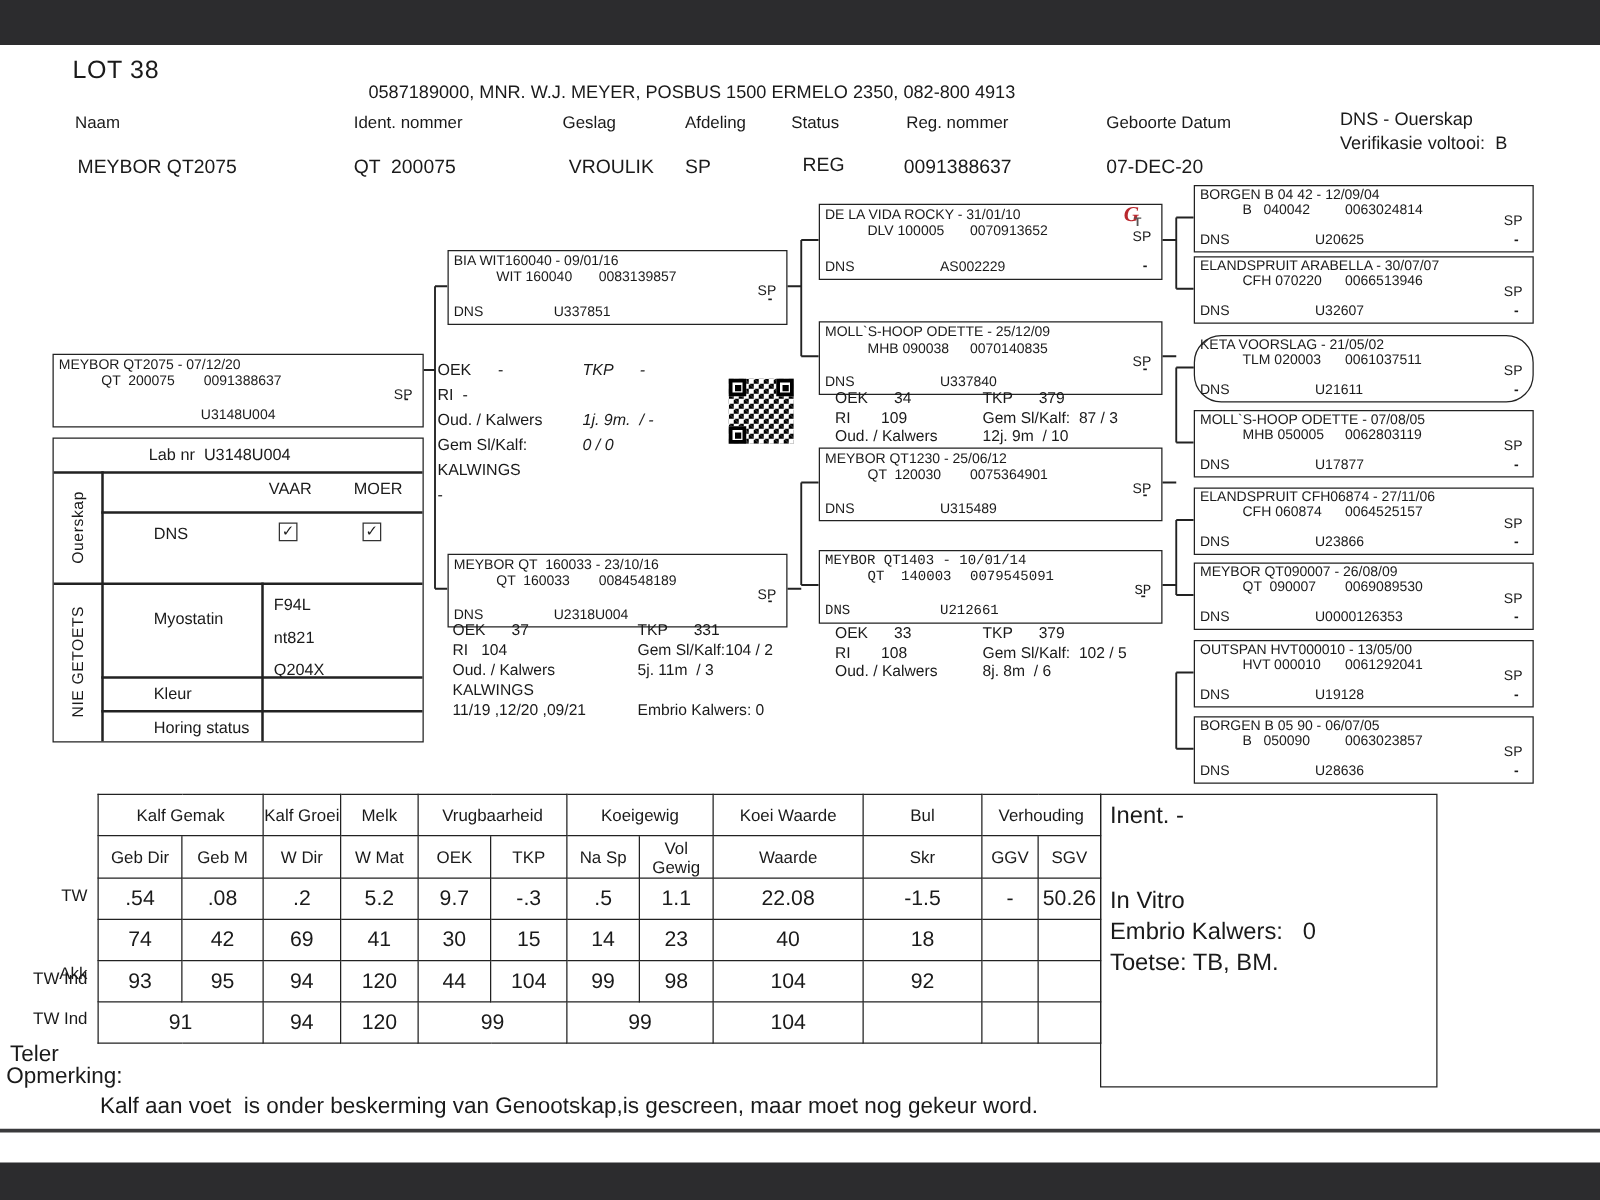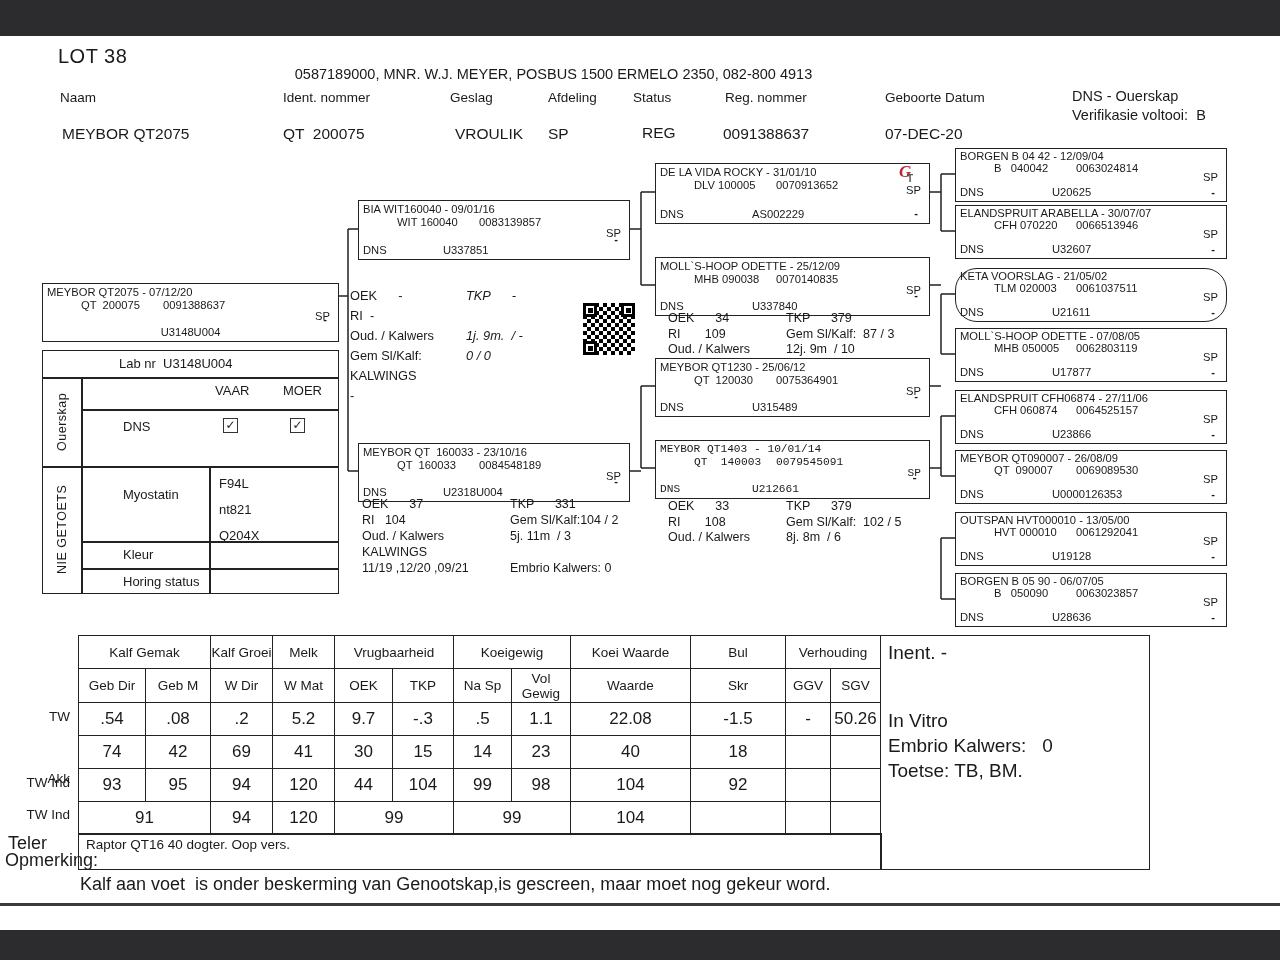--- a/index.html
+++ b/index.html
@@ -421,18 +421,15 @@
 
   <div class="inent">
     <div style="top:6px;">Inent. -</div>
     <div style="top:74px;">In Vitro</div>
     <div style="top:99px;">Embrio Kalwers:   0</div>
     <div style="top:124px;">Toetse: TB, BM.</div>
   </div>
 
   <div class="abs note" style="left:8px;top:833px;">Teler</div>
   <div class="abs note" style="left:5px;top:850px;">Opmerking:</div>
-  <div class="remark">
-    <div>Raptor QT16 40 dogter. Oop vers.</div>
-  </div>
   <div class="abs note pre" style="left:80px;top:874px;">Kalf aan voet  is onder beskerming van Genootskap,is gescreen, maar moet nog gekeur word.</div>
 
 </div>
 
 </body></html>

